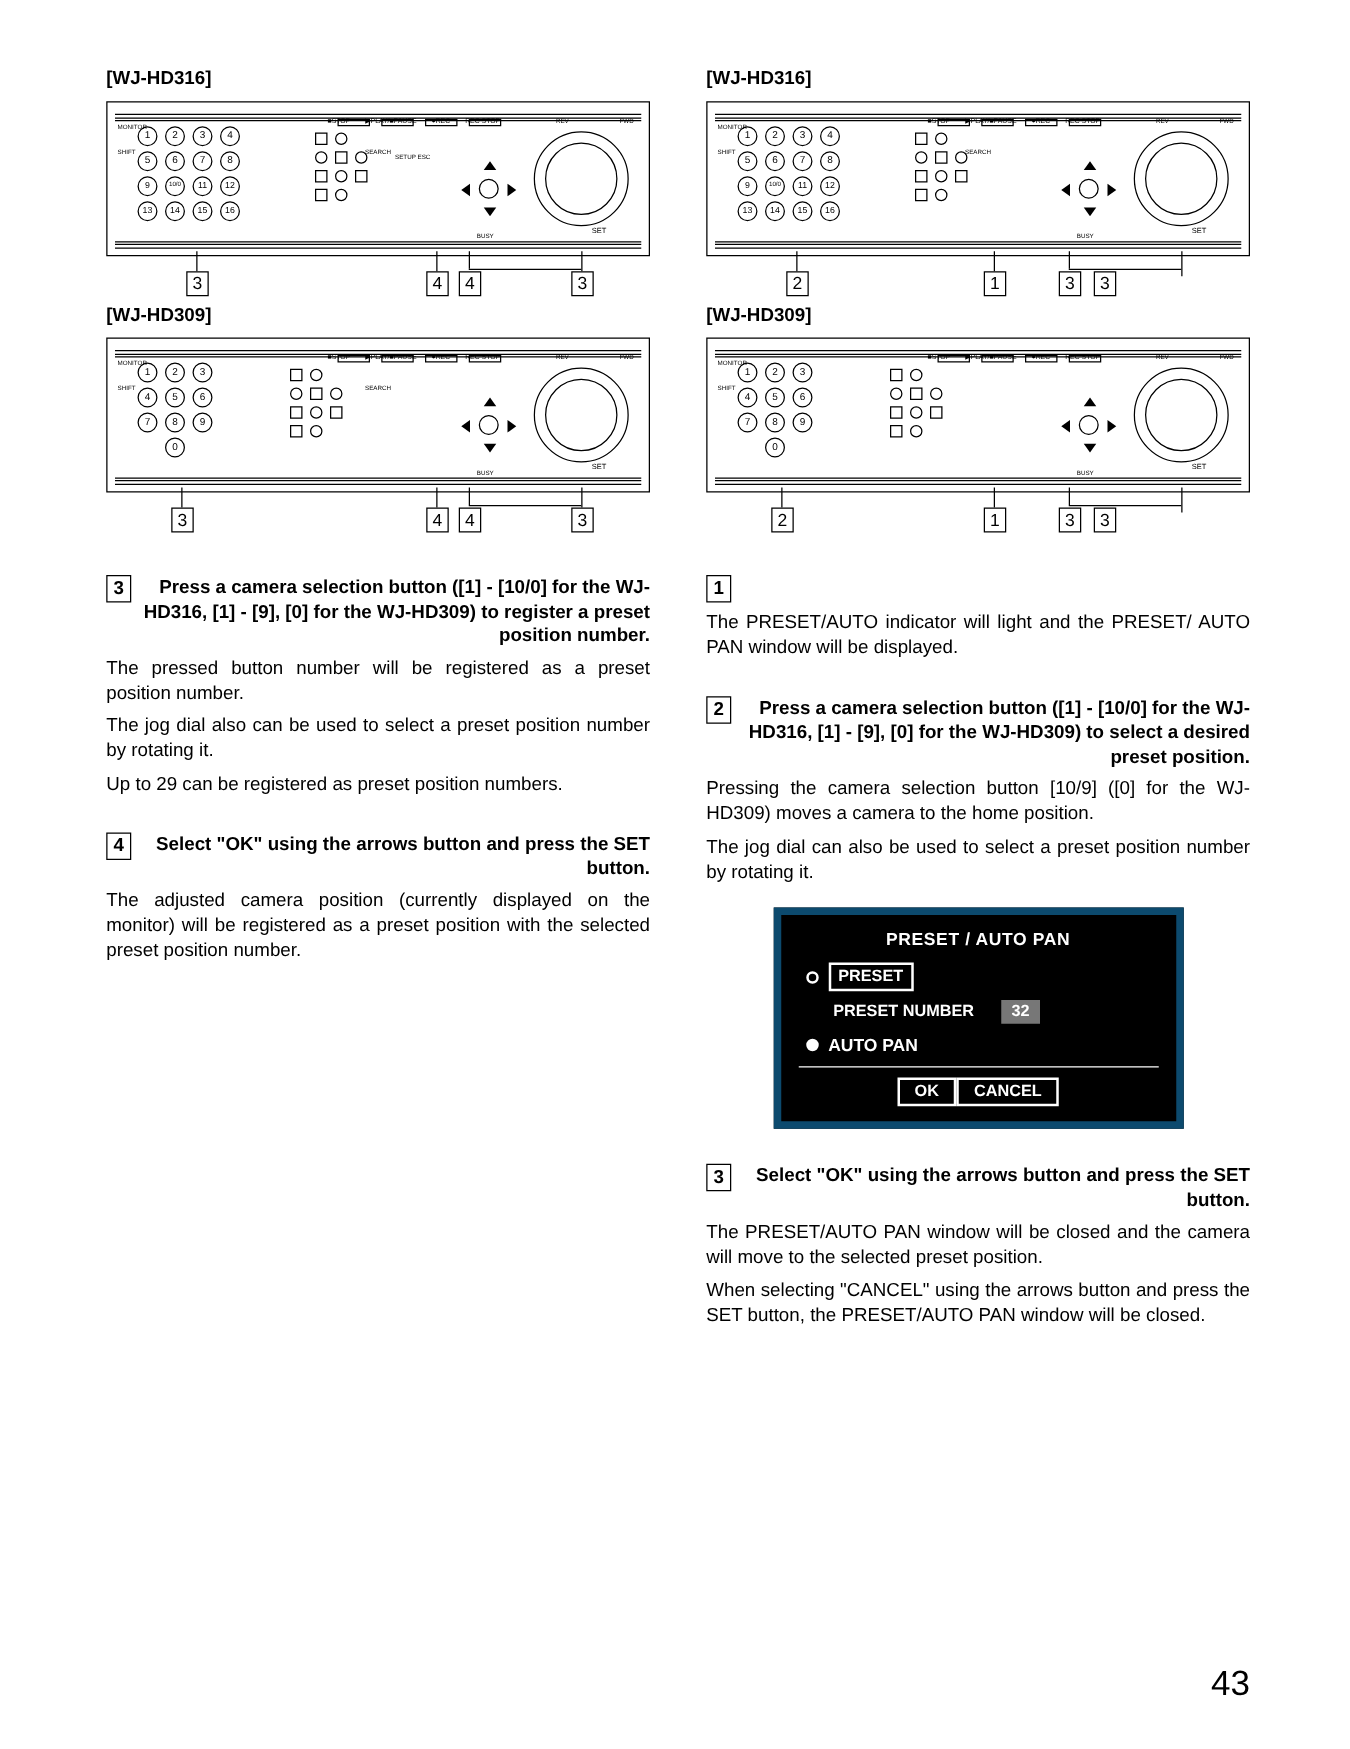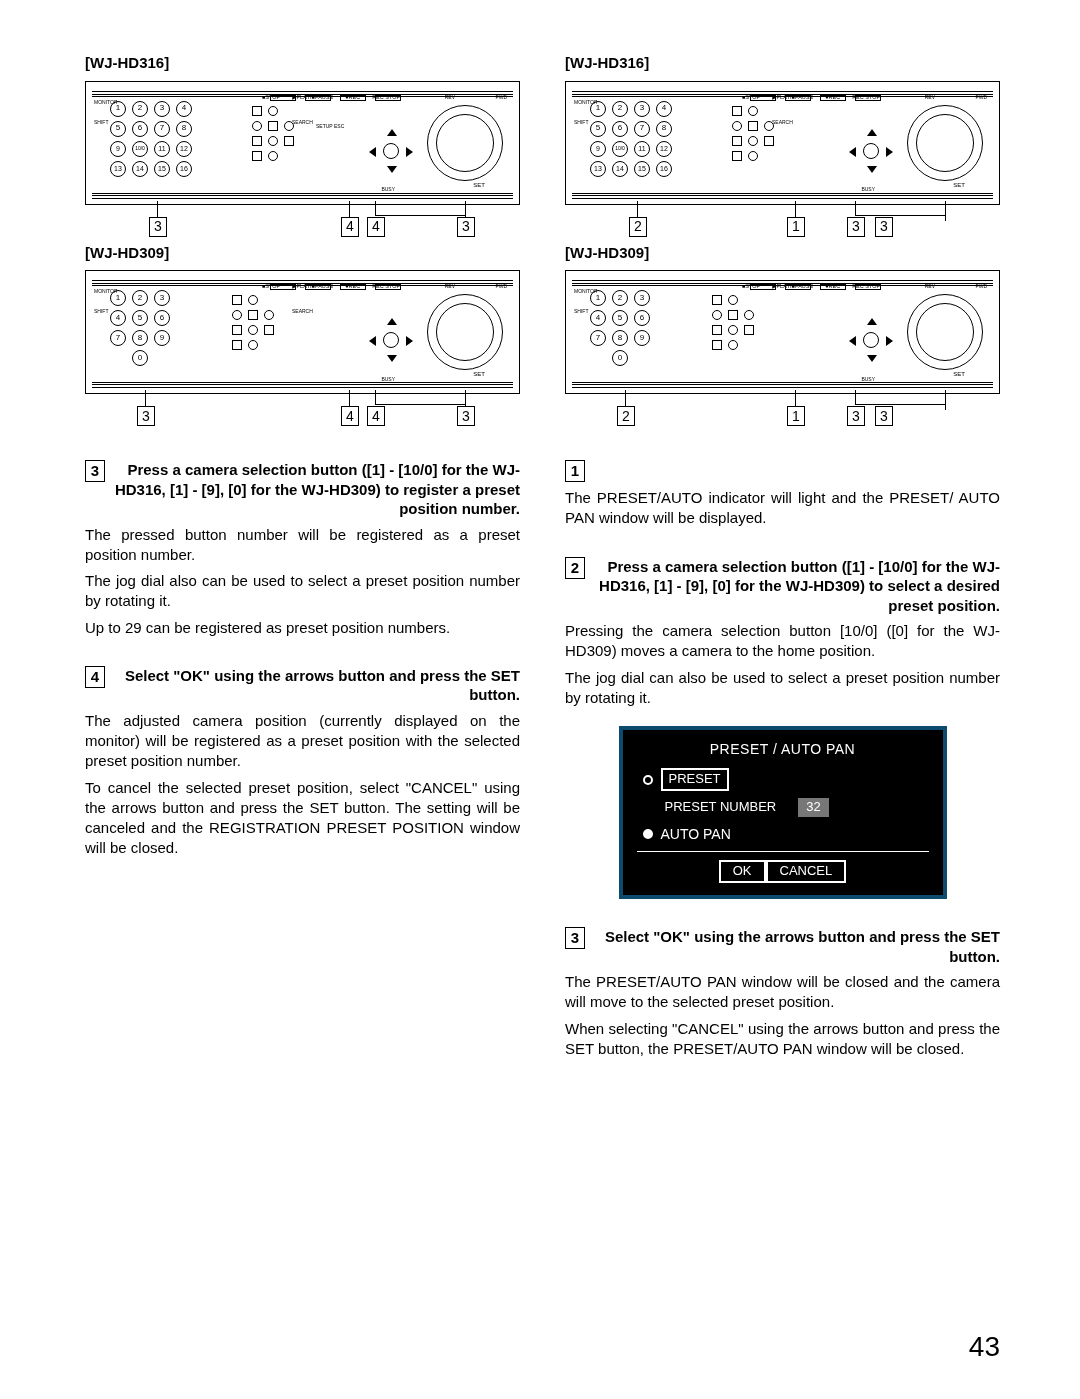--- a/index.html
+++ b/index.html
@@ -125,22 +125,22 @@
   .step-hdr .txt { flex: 1; text-align: right; }
   p.body { margin-top: 6px; text-align: justify; font-size: 15px; line-height: 1.35; }
   h2.section {
     font-size: 24px; font-weight: bold; display: flex; align-items: flex-start;
     margin-bottom: 14px; line-height: 1.25;
   }
   h2.section .blk {
     width: 18px; height: 18px; background: #000; margin-right: 8px; margin-top: 6px; flex-shrink: 0;
   }
   .osd {
-    width: 328px; margin: 18px auto 0; border: 4px solid #0c4a6e; background: #000; color: #fff;
-    padding: 10px 14px 12px; font-size: 14px; font-weight: normal;
+    width: 328px; margin: 18px auto 0; border: 6px solid #0c4a6e; background: #000; color: #fff;
+    padding: 10px 14px 12px; font-size: 14px; font-weight: bold;
   }
   .osd .title { text-align: center; margin-bottom: 10px; letter-spacing: 0.5px; }
   .osd .row { display: flex; align-items: center; margin: 7px 0 7px 6px; gap: 8px; }
   .osd .radio { width: 10px; height: 10px; border: 2px solid #fff; border-radius: 50%; display: inline-block; }
   .osd .radio.filled { background: #fff; }
   .osd .pbox { display:inline-block; border: 2px solid #fff; padding: 1px 6px; font-size: 13px; }
   .osd .sub { margin-left: 28px; display: flex; align-items: center; gap: 22px; font-size: 13px; margin-bottom: 8px; }
   .osd .val { background: #777; color: #fff; padding: 1px 8px; font-size: 13px; }
   .osd .hr { border-top: 1px solid #fff; margin: 8px 0; }
   .osd .btns2 { display: flex; justify-content: center; margin-top: 6px; }
@@ -336,21 +336,20 @@
     </div>
     <p class="body">The pressed button number will be registered as a preset position number.</p>
     <p class="body">The jog dial also can be used to select a preset position number by rotating it.</p>
     <p class="body">Up to 29 can be registered as preset position numbers.</p>
 
     <div class="step-hdr" style="margin-top:28px">
       <div class="step-num">4</div>
       <div class="txt">Select "OK" using the arrows button and press the SET button.</div>
     </div>
     <p class="body">The adjusted camera position (currently displayed on the monitor) will be registered as a preset position with the selected preset position number.</p>
-    <p class="body">To cancel the selected preset position, select "CANCEL" using the arrows button and press the SET button. The setting will be canceled and the REGISTRATION PRESET POSITION window will be closed.</p>
   </div>
 
   <div class="col">
 
     <div class="model">[WJ-HD316]</div>
     <div class="panel316">
       <div class="panel-inner">
         <div class="top-lbls">
           <span>■STOP</span>
           <span>▶PLAY/■PAUSE</span>
@@ -524,21 +523,21 @@
 
     <div class="step-hdr" style="margin-top:34px">
       <div class="step-num">1</div>
     </div>
     <p class="body">The PRESET/AUTO indicator will light and the PRESET/ AUTO PAN window will be displayed.</p>
 
     <div class="step-hdr" style="margin-top:28px">
       <div class="step-num">2</div>
       <div class="txt">Press a camera selection button ([1] - [10/0] for the WJ-HD316, [1] - [9], [0] for the WJ-HD309) to select a desired preset position.</div>
     </div>
-    <p class="body">Pressing the camera selection button [10/0] ([0] for the WJ-HD309) moves a camera to the home position.</p>
+    <p class="body">Pressing the camera selection button [10/9] ([0] for the WJ-HD309) moves a camera to the home position.</p>
     <p class="body">The jog dial can also be used to select a preset position number by rotating it.</p>
 
     <div class="osd">
       <div class="title">PRESET / AUTO PAN</div>
       <div class="row">
         <span class="radio"></span>
         <span class="pbox">PRESET</span>
       </div>
       <div class="sub">
         <span>PRESET NUMBER</span>

